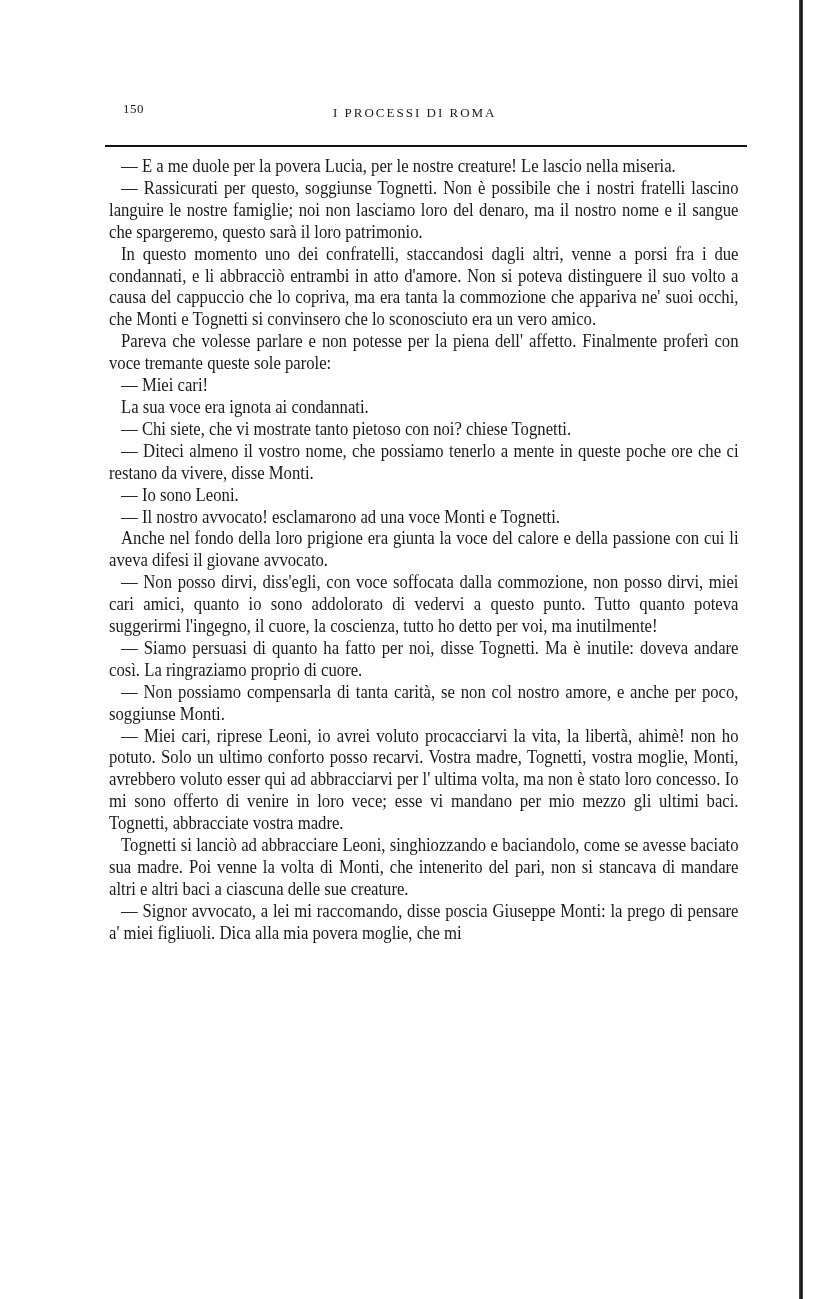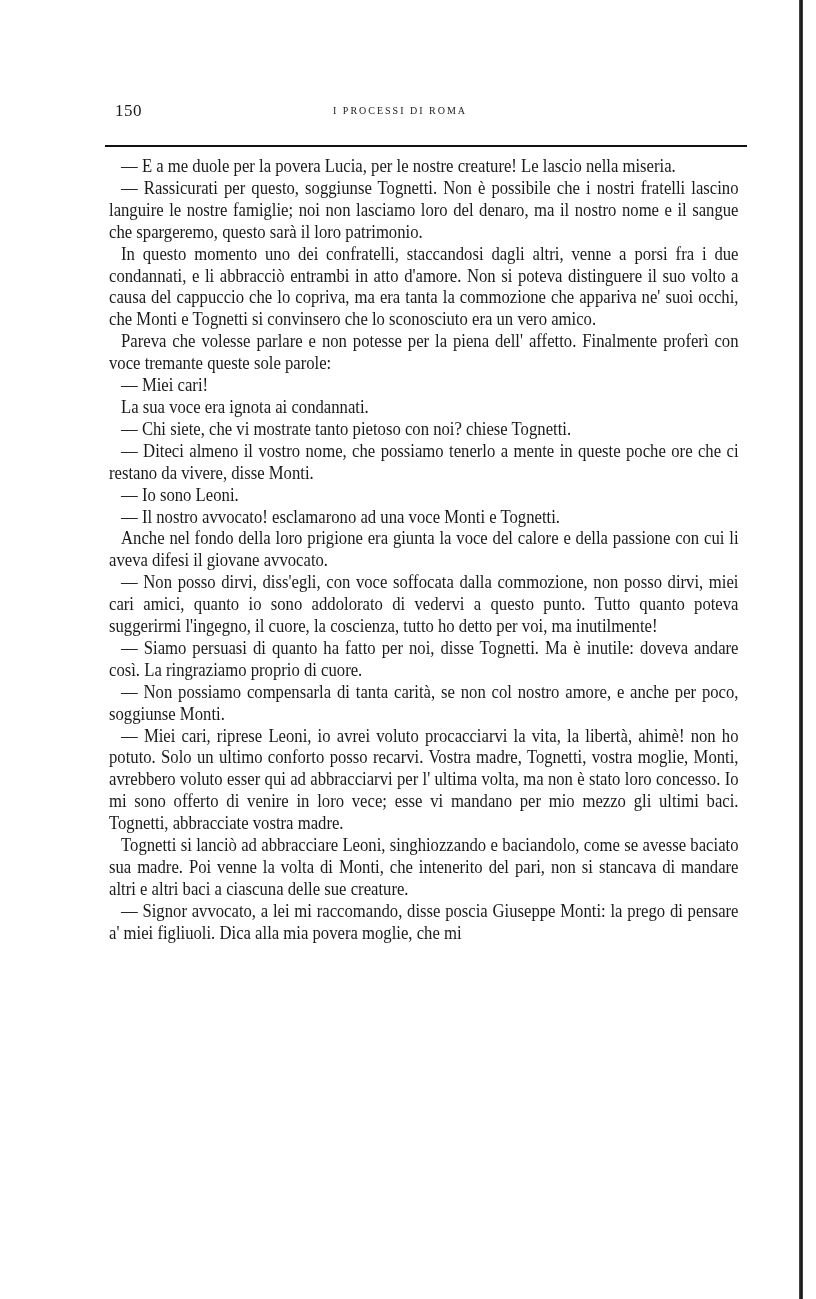--- a/index.html
+++ b/index.html
@@ -13,26 +13,26 @@
   }
   .edge-line {
     position: absolute; top: 0; left: 799px;
     width: 4px; height: 1299px;
     background: linear-gradient(to right, #555 0%, #222 40%, #111 70%, #666 100%);
   }
   .running-head {
     position: absolute; top: 101px; left: 115px; width: 625px; height: 24px;
   }
   .page-number {
-    position: absolute; left: 0; top: 0;
-    font-size: 17px; letter-spacing: 0.5px; font-family: Liberation Serif, serif;
+    position: absolute; left: 8px; top: 0;
+    font-size: 13px; letter-spacing: 0.5px; font-family: Liberation Serif, serif;
   }
   .running-title {
     position: absolute; left: 218px; top: 4px;
-    font-size: 10px; letter-spacing: 2px; font-variant: small-caps;
+    font-size: 13px; letter-spacing: 2px; font-variant: small-caps;
   }
   .header-rule {
     position: absolute; top: 145px; left: 105px; width: 642px; height: 2px;
     background: #111;
   }
   .text-block {
     position: absolute; top: 155px; left: 109px; width: 630px;
     font-size: 19.4px;
     line-height: 21.9px;
     text-align: justify;

